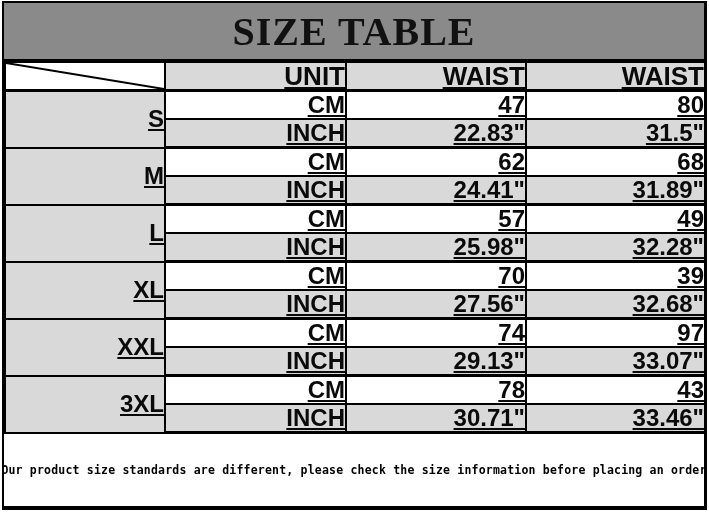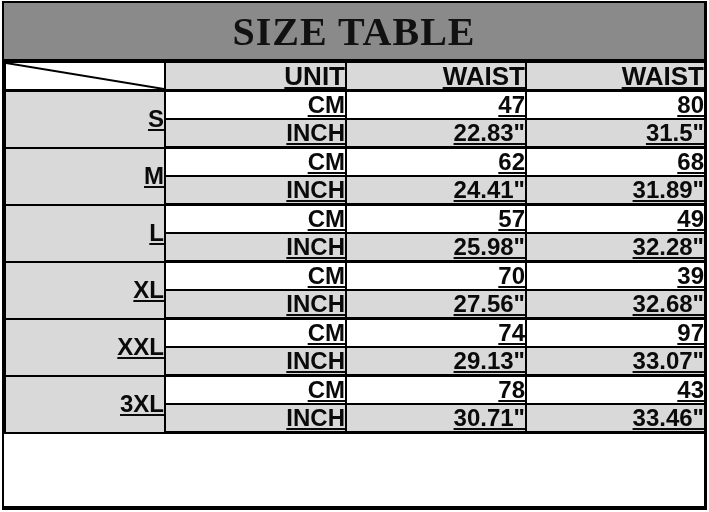--- a/index.html
+++ b/index.html
@@ -195,14 +195,15 @@
         <td>43</td>
       </tr>
       <tr class="row-inch group-end">
         <td>INCH</td>
         <td>30.71"</td>
         <td>33.46"</td>
       </tr>
     </tbody>
   </table>
 
+  <div class="note-bar">Our product size standards are different, please check the size information before placing an order</div>
 
 </div>
 
 </body></html>

